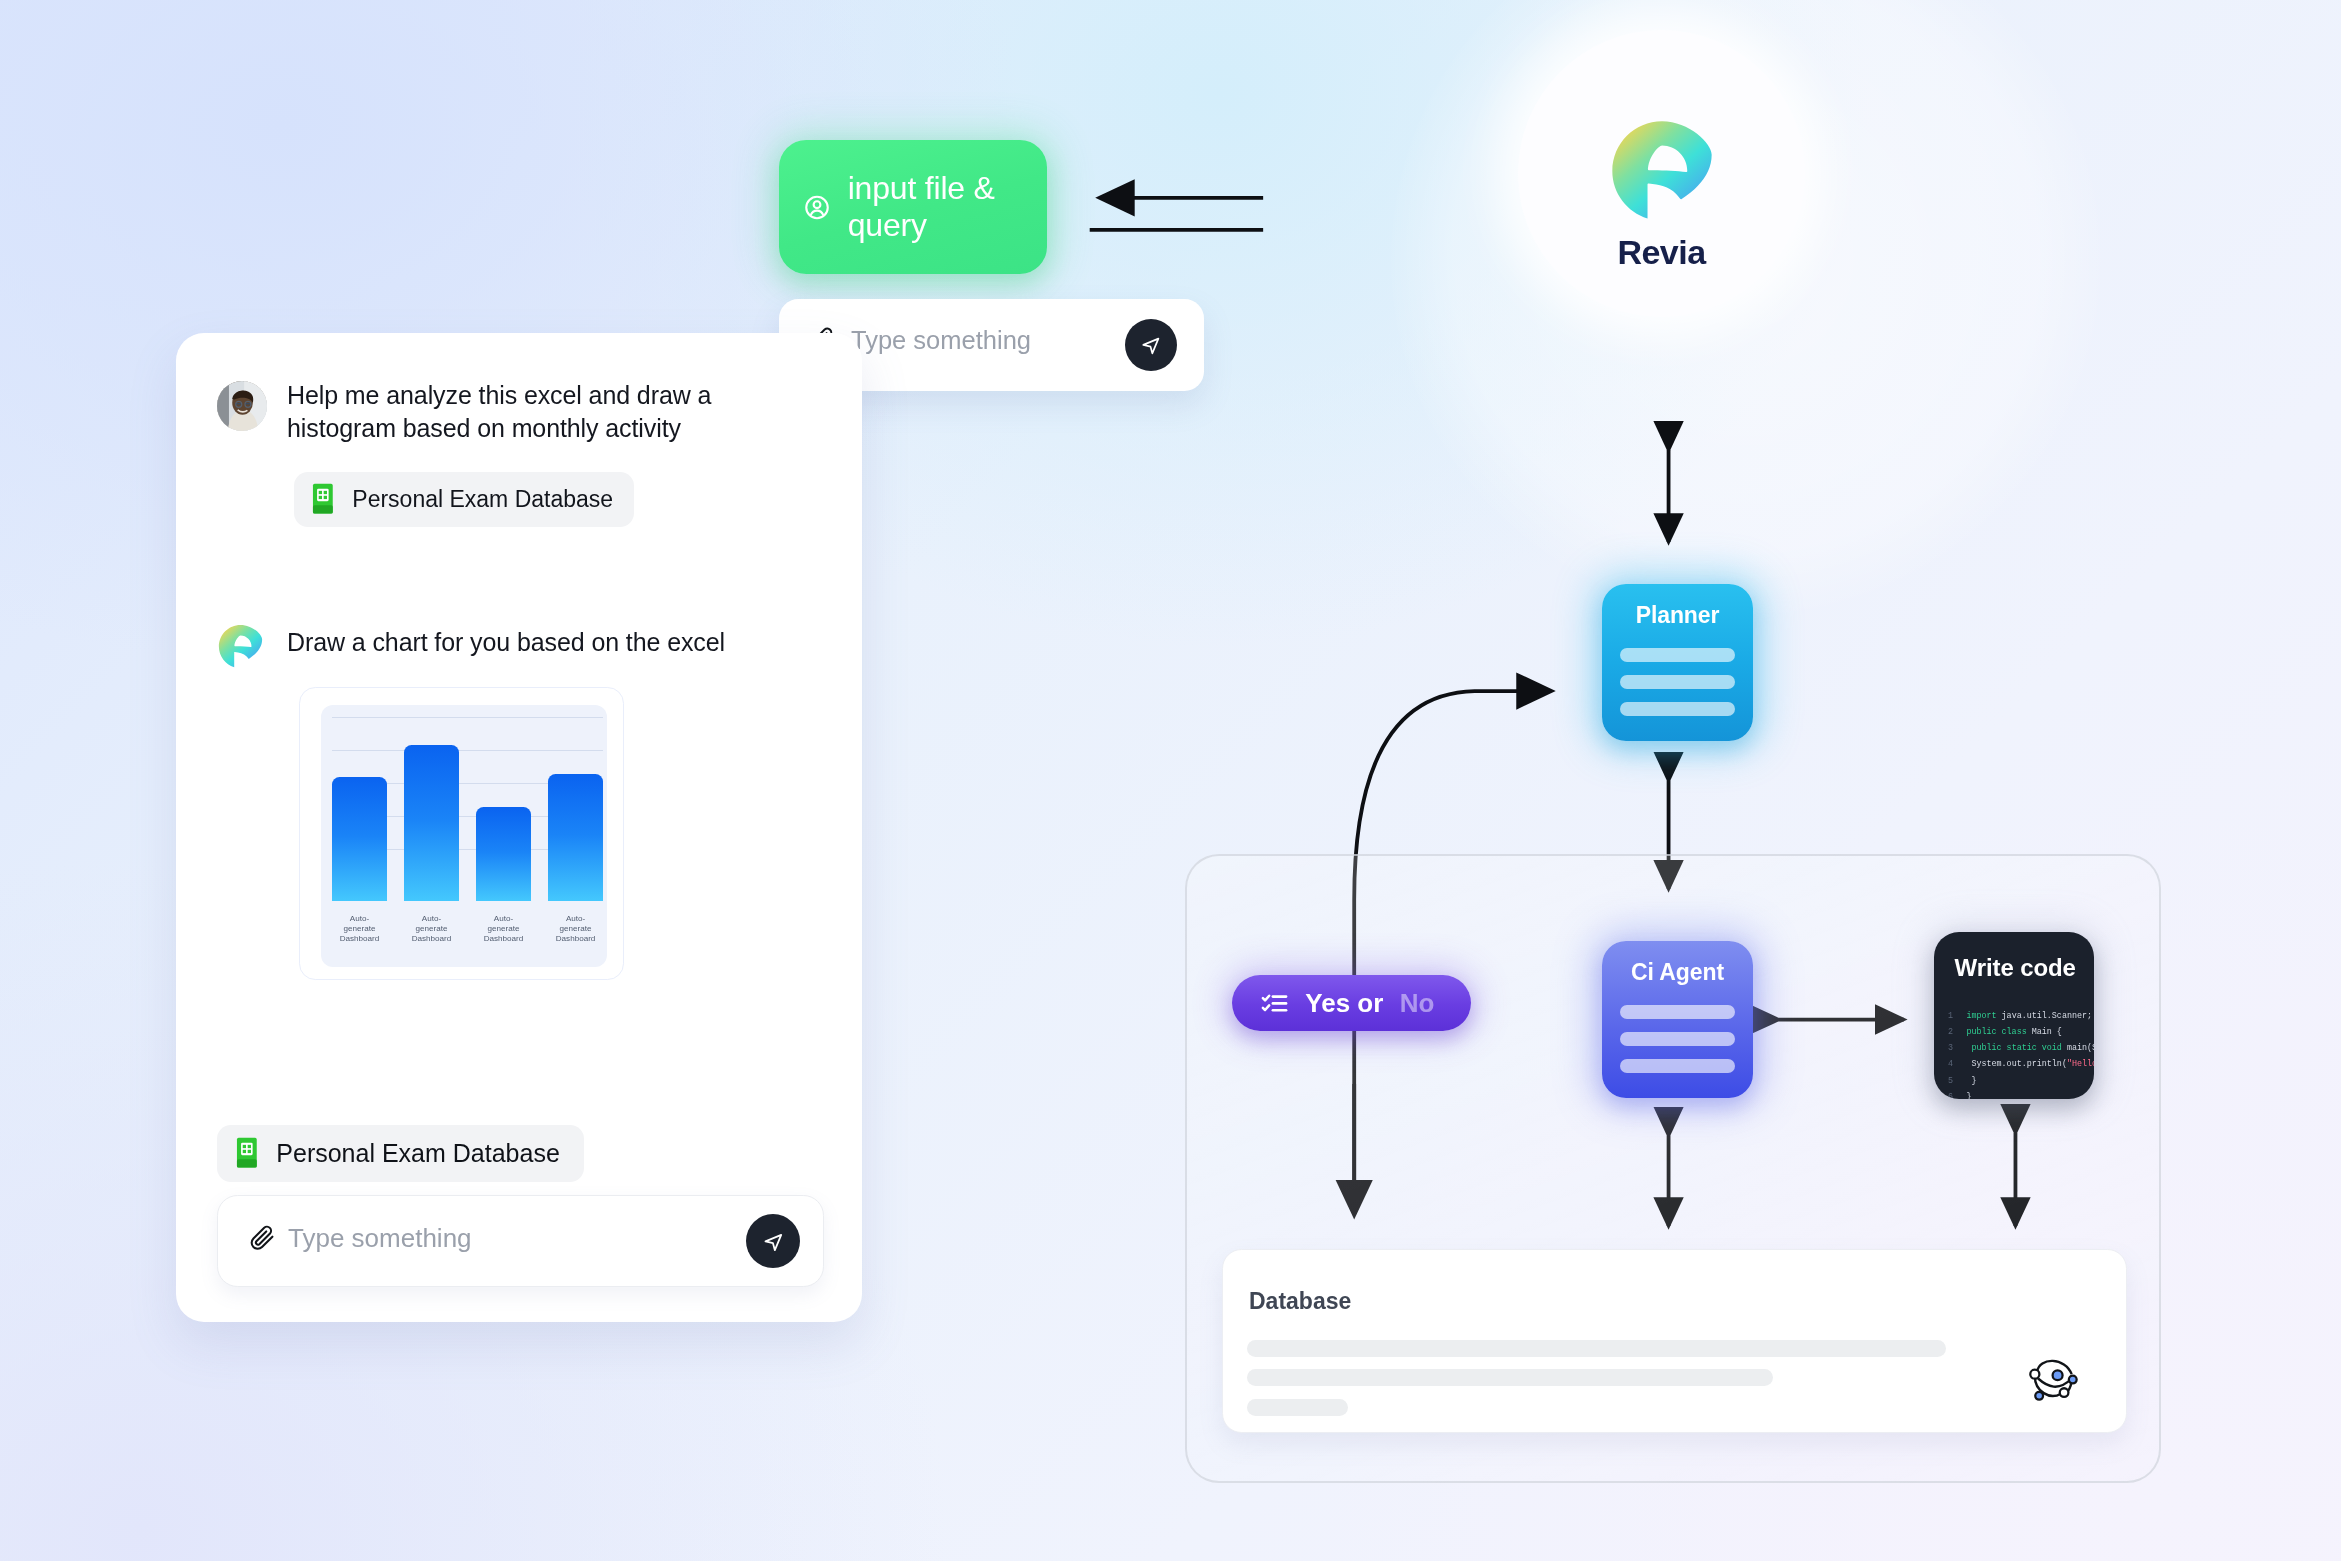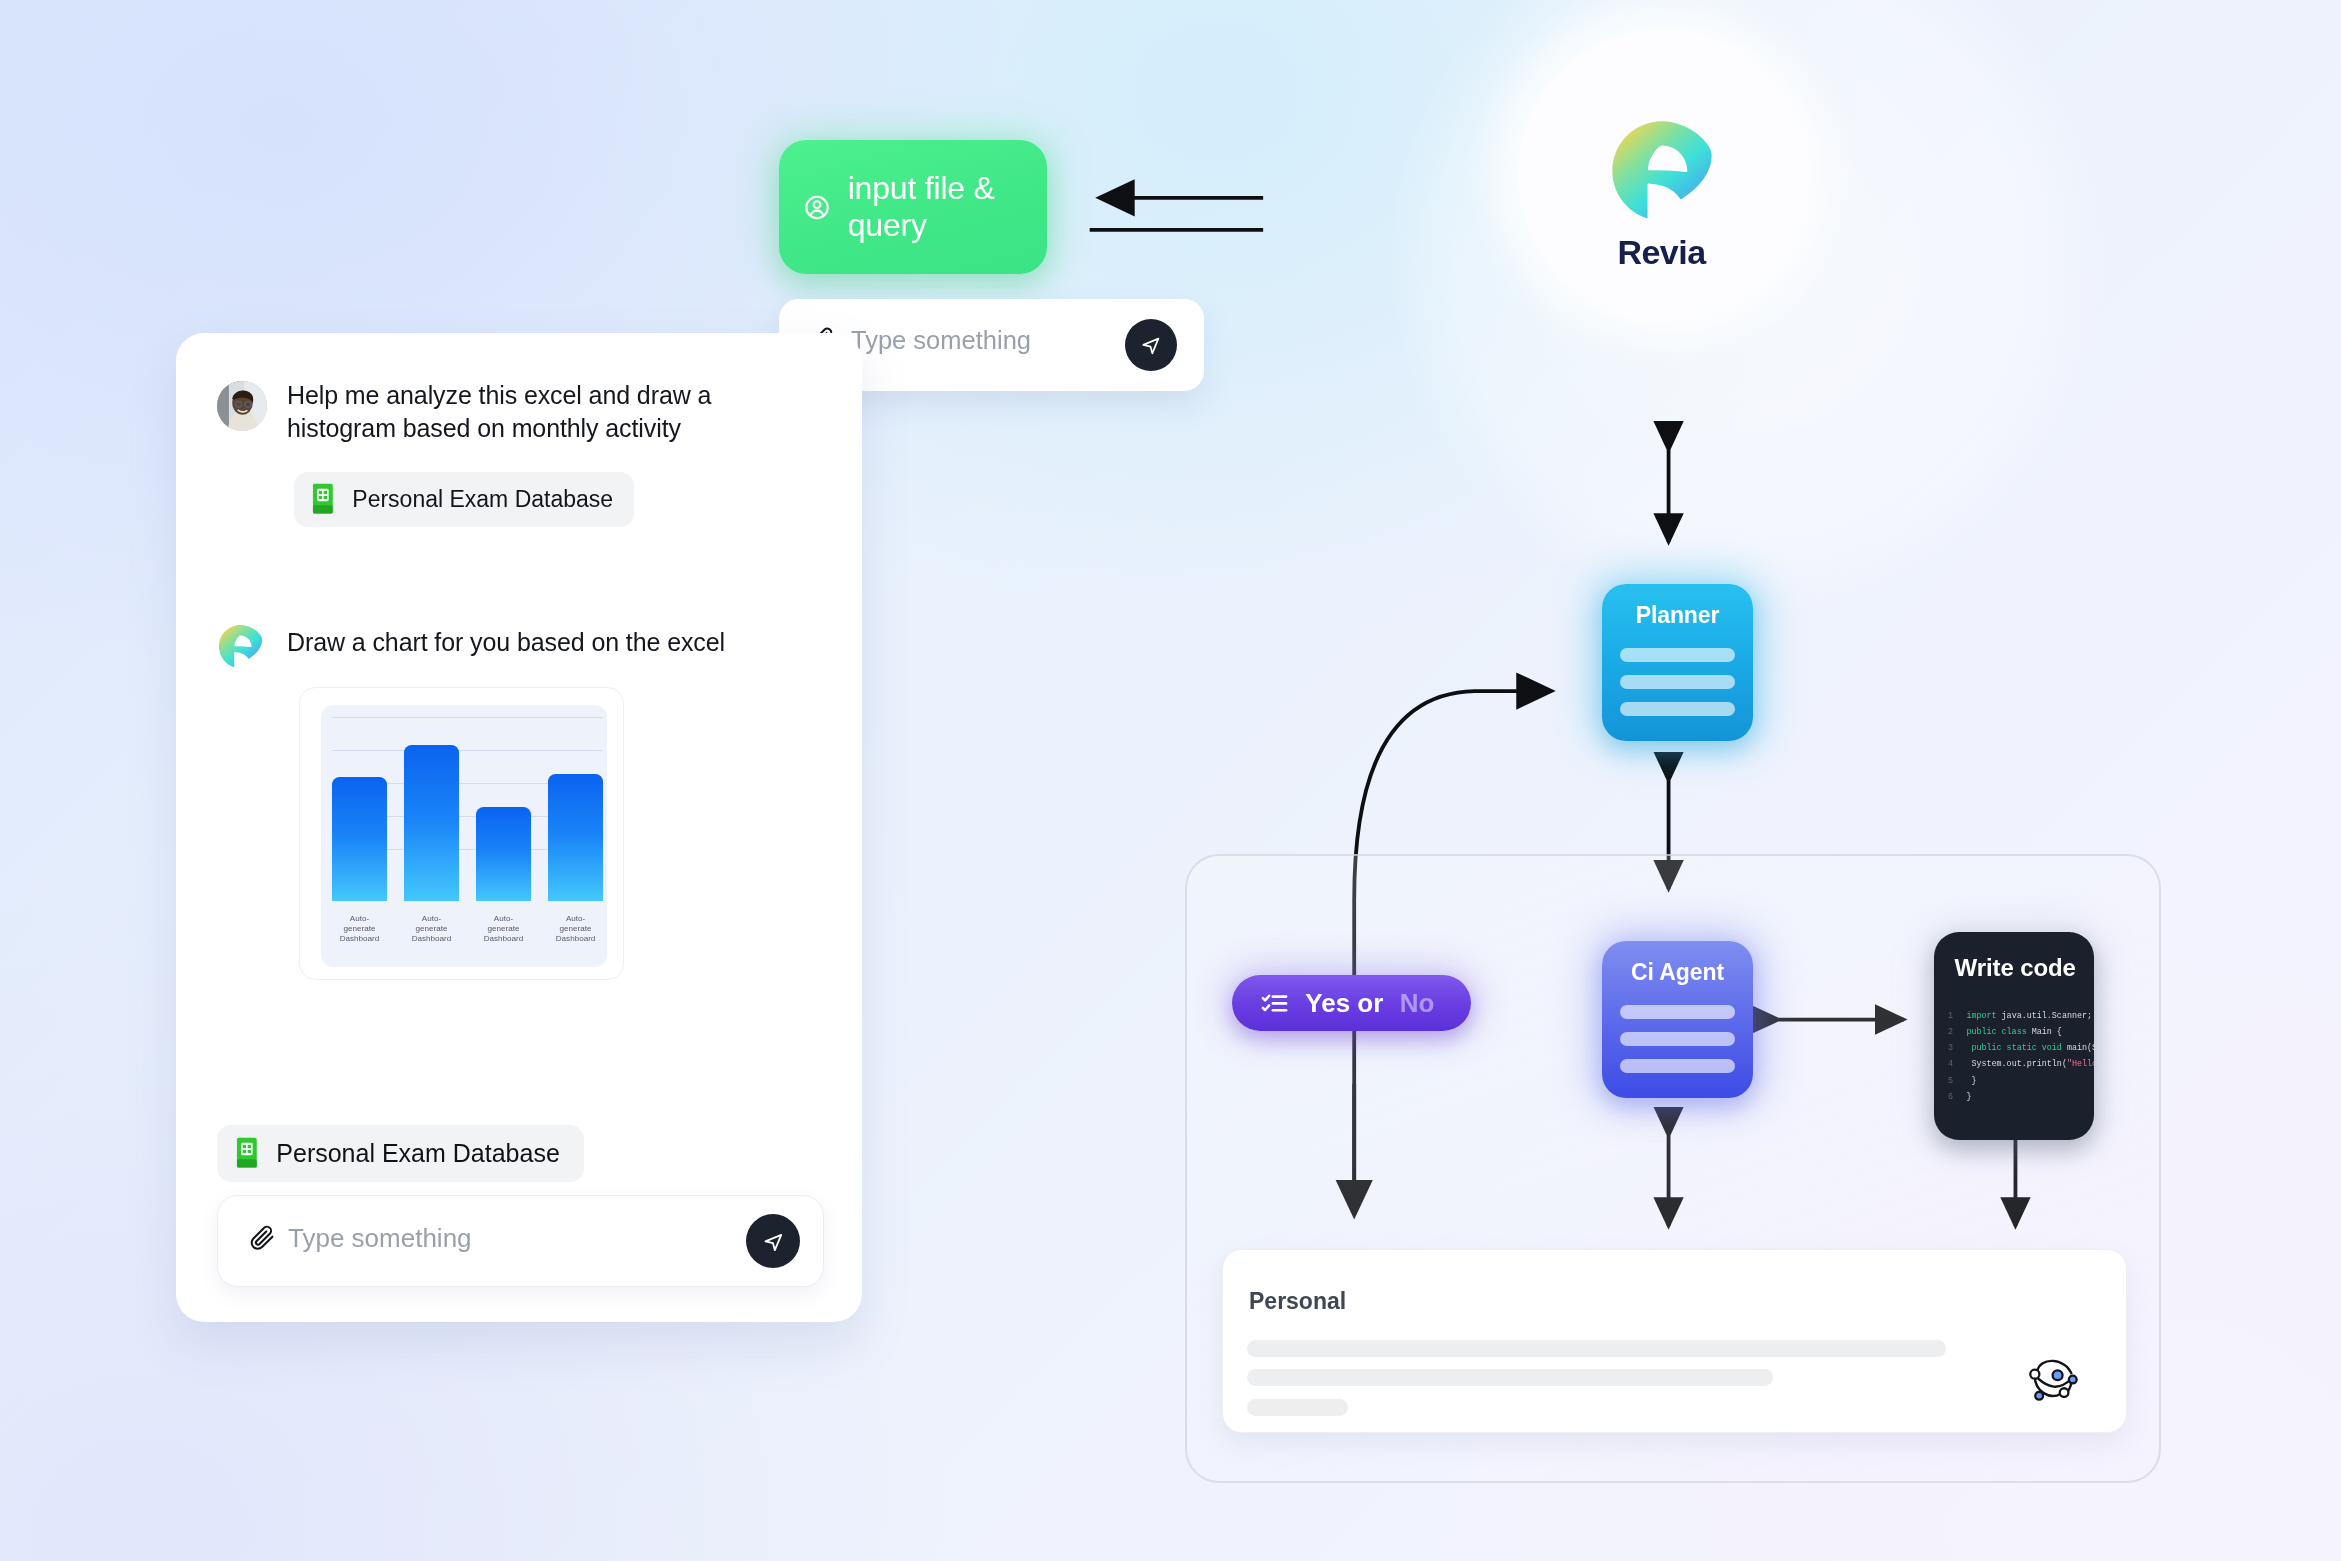--- a/index.html
+++ b/index.html
@@ -146,21 +146,21 @@
     left:1602px; top:584px; width:151px; height:157px;
     background:linear-gradient(180deg,#29c0ef 0%,#1aaae6 50%,#1494d8 100%);
     box-shadow:0 0 38px 9.8px rgba(58,190,240,.42), 0 8.7px 20.6px rgba(20,140,200,.25);
   }
   .node-ciagent{
     left:1602px; top:941px; width:151px; height:157px;
     background:linear-gradient(180deg,#7f8ef0 0%,#5a67ea 55%,#3d4ce6 100%);
     box-shadow:0 0 38px 9.8px rgba(110,124,240,.38), 0 8.7px 20.6px rgba(60,70,220,.22);
   }
   .node-code{
-    left:1934px; top:932px; width:160px; height:208px;
+    left:1934px; top:932px; width:160px; height:167px;
     background:#1b212c; border-radius:25px;
     box-shadow:0 0 35px 7.6px rgba(160,170,200,.22), 0 9.8px 22px rgba(30,40,60,.28);
     overflow:hidden;
   }
   .node-code .title{ top:22px; text-align:left; left:20.6px; font-size:24px; font-weight:700; }
   .code-block{ position:absolute; left:14px; top:76px; right:5.4px; font-family:"Liberation Mono", monospace; font-size:8.4px; line-height:1.92; }
   .code-row{ white-space:nowrap; }
   .ln{ display:inline-block; width:18.4px; color:#5a6577; }
   .kw{ color:#2fcf92; }
   .pl{ color:#d7dce6; }
@@ -299,21 +299,21 @@
         <div class="code-row"><span class="ln">1</span><span class="kw">import </span><span class="pl">java.util.Scanner;</span></div>
         <div class="code-row"><span class="ln">2</span><span class="kw">public class </span><span class="pl">Main {</span></div>
         <div class="code-row"><span class="ln">3</span><span class="gut">    </span><span class="kw">public static void </span><span class="pl">main(Strin</span></div>
         <div class="code-row"><span class="ln">4</span><span class="gut">        </span><span class="pl">System.out.println(</span><span class="str">"Hello</span></div>
         <div class="code-row"><span class="ln">5</span><span class="pl">    }</span></div>
         <div class="code-row"><span class="ln">6</span><span class="pl">}</span></div>
       </div>
   </div>
 
   <div class="abs shadowbox">
-    <div class="title">Personal</div>
+    <div class="title">Database</div>
     <div class="sb-line sb-l1"></div>
     <div class="sb-line sb-l2"></div>
     <div class="sb-line sb-l3"></div>
     <svg class="sb-graph" viewBox="0 0 60 60">
       <path d="M12 24 C14 10, 38 10, 44 26" fill="none" stroke="#111418" stroke-width="2.2"></path>
       <path d="M10 28 C10 42, 24 50, 34 44" fill="none" stroke="#111418" stroke-width="2.2"></path>
       <path d="M13 30 C22 38, 32 42, 44 30" fill="none" stroke="#111418" stroke-width="2.2"></path>
       <path d="M44 30 C44 40, 38 46, 34 46" fill="none" stroke="#111418" stroke-width="2.2"></path>
       <circle cx="10" cy="26" r="4.2" fill="#ffffff" stroke="#111418" stroke-width="2.1"></circle>
       <circle cx="31" cy="27" r="4.6" fill="#6b9bf5" stroke="#111418" stroke-width="2.1"></circle>

